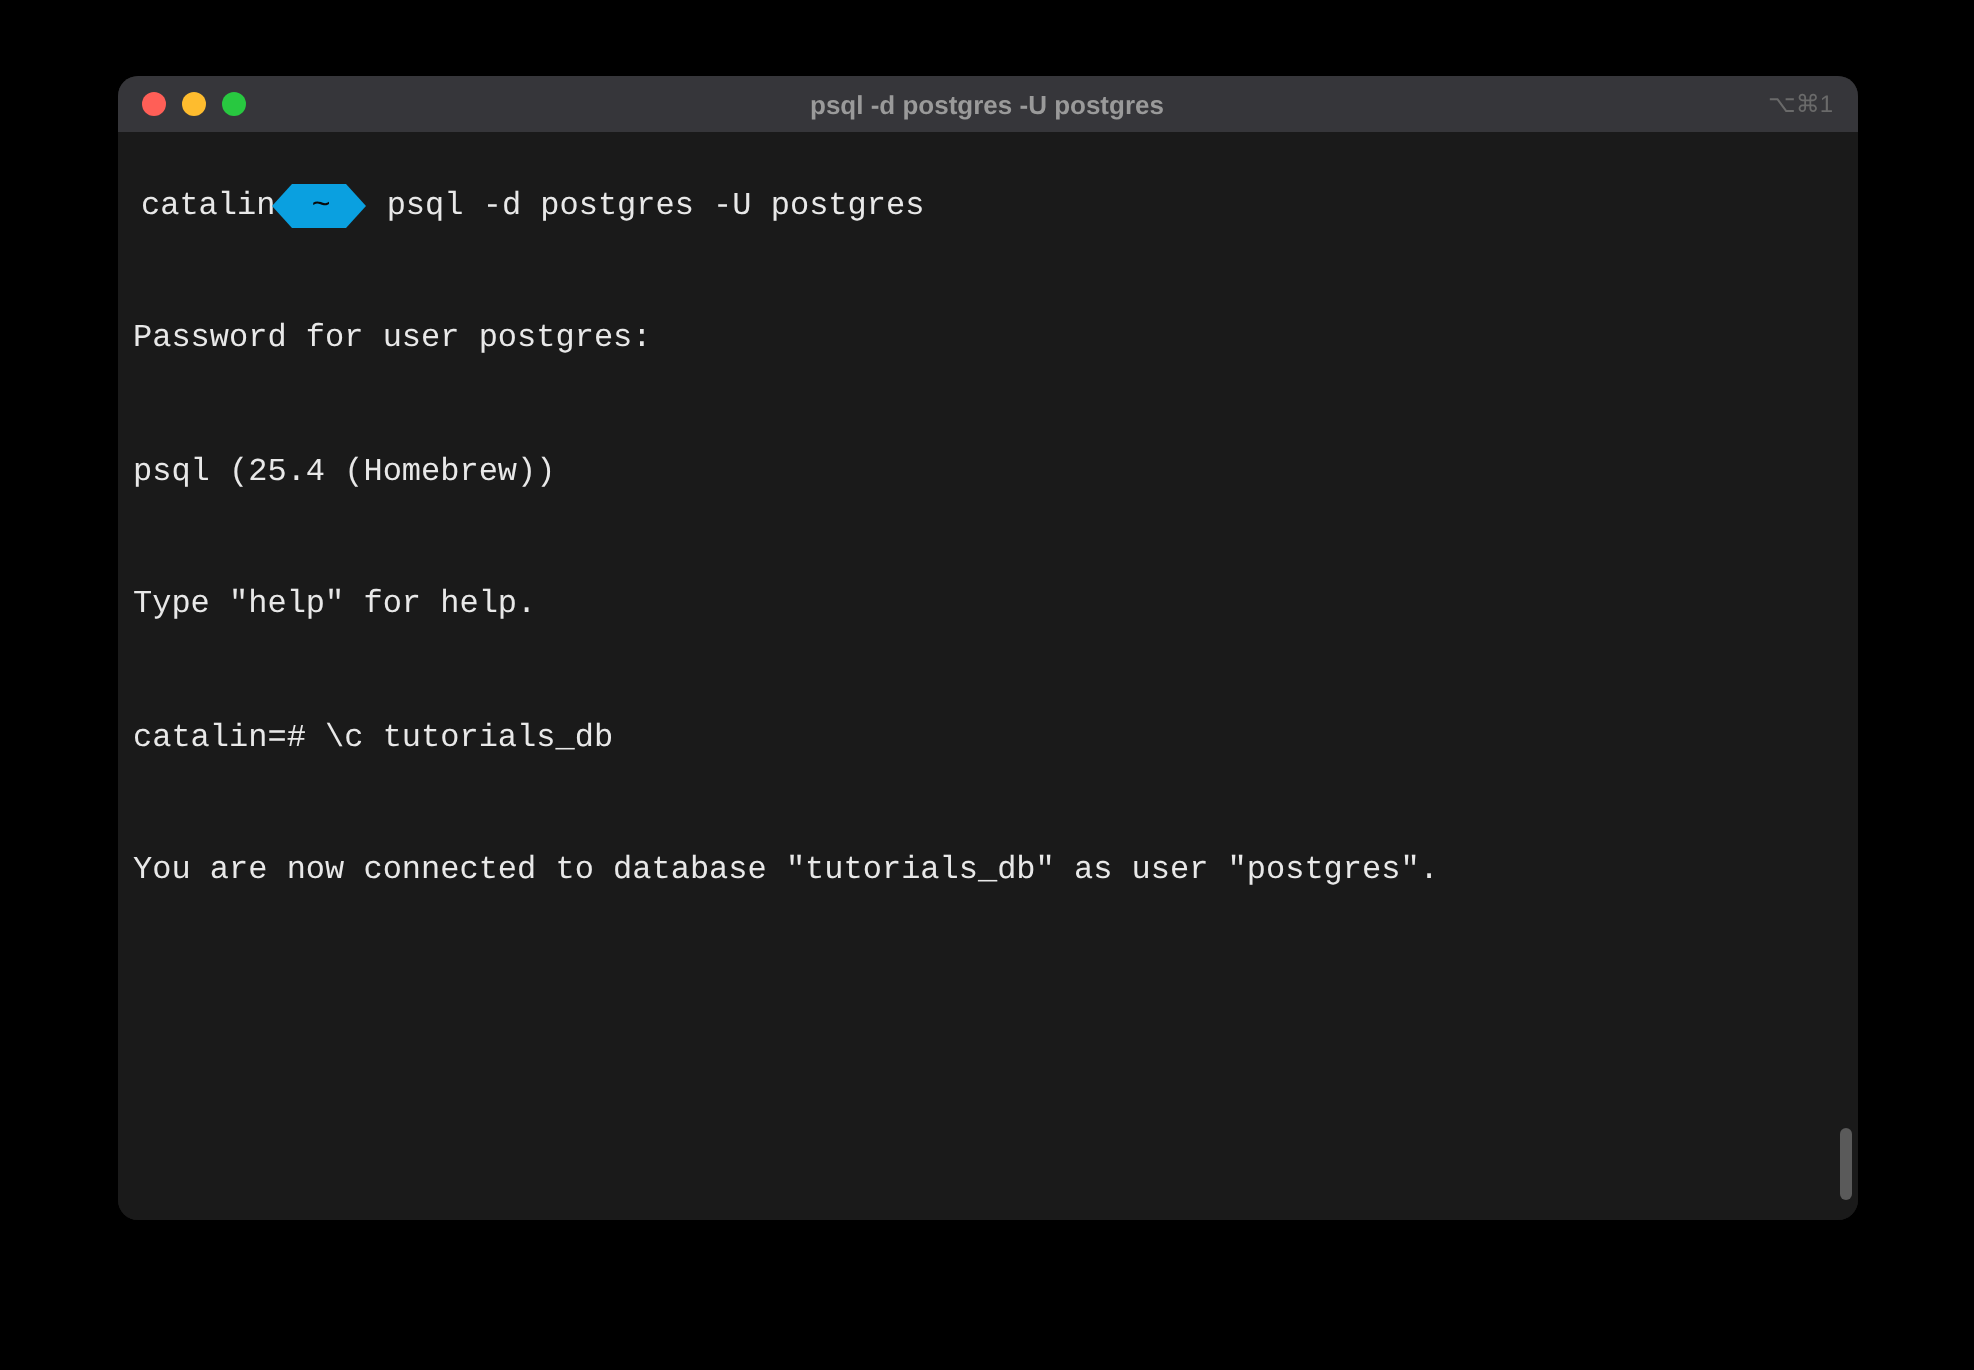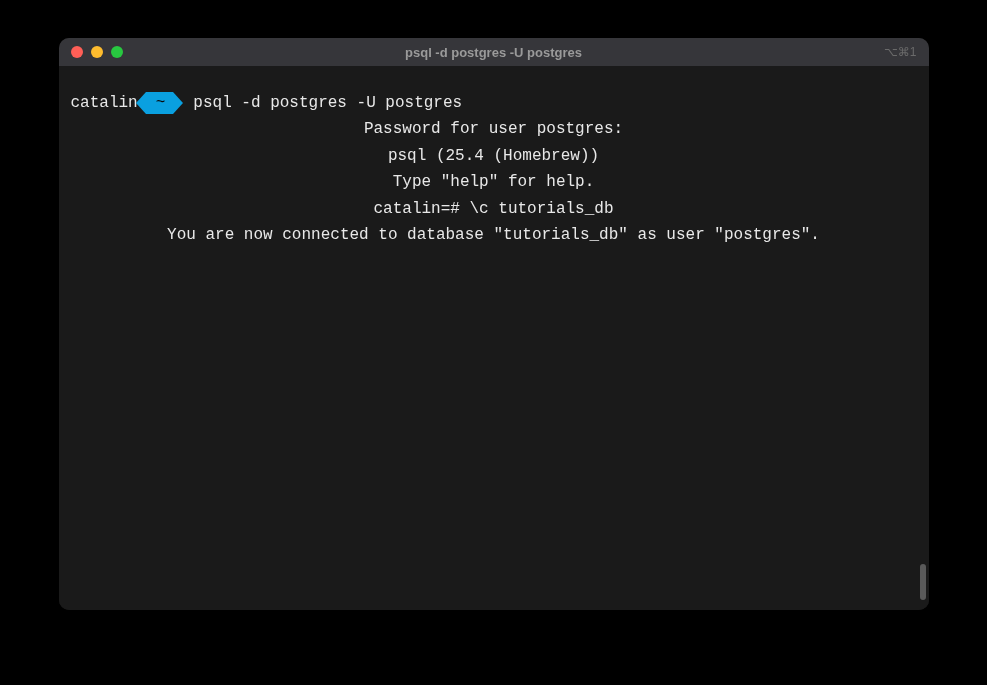--- a/index.html
+++ b/index.html
@@ -1,19 +1,18 @@
 <!DOCTYPE html>
 <html><head>
   <meta charset="utf-8">
   <style>
     * {
       margin: 0;
       padding: 0;
       box-sizing: border-box;
-      text-align: center;
     }
     body {
       background: #000000;
       width: 987px;
       height: 685px;
       font-family: 'Menlo', 'Monaco', 'Courier New', monospace;
       display: flex;
       align-items: flex-start;
       justify-content: center;
       padding-top: 38px;
@@ -78,20 +77,21 @@
       background: #1a1a1a;
       padding: 24px 8px;
       font-size: 16px;
       line-height: 1.65;
       color: #e8e8e8;
       overflow: hidden;
       position: relative;
     }
     .line {
       white-space: pre;
+      margin-top: 40px;
     }
     .prompt-line {
       display: flex;
       align-items: center;
       gap: 6px;
     }
     .prompt-user {
       color: #e8e8e8;
       padding-left: 4px;
     }

